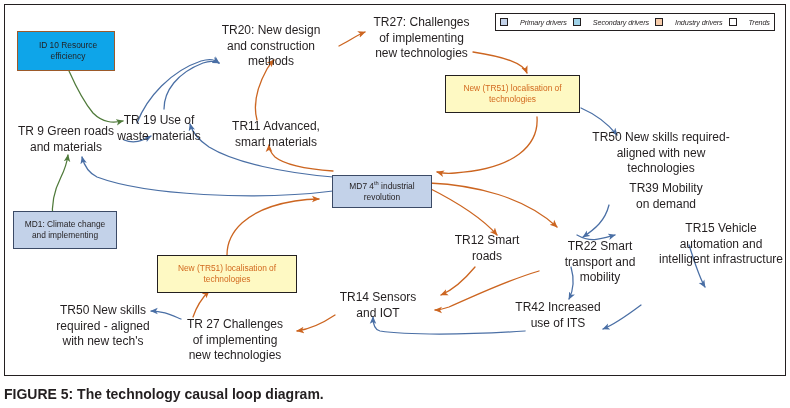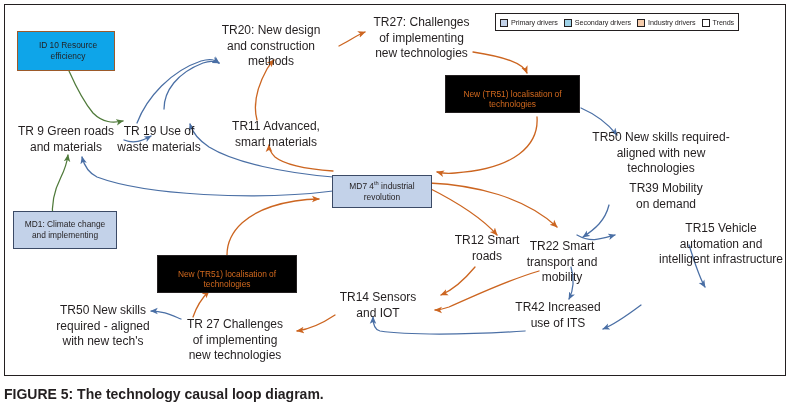--- a/index.html
+++ b/index.html
@@ -42,26 +42,27 @@
     border: 1.2px solid #231f20;
     background: #ffffff;
     display: flex;
     align-items: center;
     padding: 0 4px;
     gap: 6px;
     z-index: 6;
   }
   .legend-item {
     display: flex;
-    align-items: flex-end;
-    gap: 3px;
+    align-items: flex-start;
+    gap: 12px;
     font-size: 7.2px;
     color: #231f20;
     white-space: nowrap;
     letter-spacing: -0.1px;
+    font-style: italic;
   }
   .swatch {
     width: 8px; height: 8px;
     border: 0.9px solid #231f20;
     flex: 0 0 auto;
   }
 
   
   .node-box {
     position: absolute;
@@ -79,24 +80,23 @@
   .node-box.industry {
     background: #0ea5e9;
     border-color: #9c5a2a;
     padding-left: 7px;
   }
   .node-box.primary {
     background: #c3d2e9;
     border-color: #3b4a66;
   }
   .node-box.trend {
-    background: #000000;
+    background: #fef9c3;
     border: 1.2px solid #231f20;
     color: #d2691e;
-    align-items: flex-end;
   }
   .node-box.trend .txt { color: #d2691e; }
 
   
   .node-text {
     position: absolute;
     text-align: center;
     font-size: 12px;
     line-height: 1.3;
     color: #231f20;
@@ -227,21 +227,21 @@
       </div>
 
       <div class="node-box trend" style="left:440px; top:70px; width:135px; height:38px;">
         <span class="txt">New (TR51) localisation of technologies</span>
       </div>
 
       <div class="node-box trend" style="left:152px; top:250px; width:140px; height:38px;">
         <span class="txt">New (TR51) localisation of technologies</span>
       </div>
 
-      <div class="node-text" style="left:104px; top:108px; width:100px;margin-top:11px;">
+      <div class="node-text" style="left:104px; top:108px; width:100px;">
         <span>TR 19 Use of waste materials</span>
       </div>
 
       <div class="node-text" style="left:12px; top:119px; width:98px;">
         <span>TR 9 Green roads and materials</span>
       </div>
 
       <div class="node-text" style="left:207px; top:18px; width:118px;">
         <span>TR20: New design and construction methods</span>
       </div>
@@ -260,21 +260,21 @@
 
       <div class="node-text" style="left:594px; top:176px; width:78px;margin-left:28px;">
         <span>TR39 Mobility on demand</span>
       </div>
 
       <div class="node-text" style="left:652px; top:216px; width:128px;">
         <span>TR15 Vehicle automation and intelligent infrastructure</span>
       </div>
 
 
-      <div class="node-text" style="left:504px; top:234px; width:106px;">
+      <div class="node-text" style="left:542px; top:234px; width:106px;">
         <span>TR22 Smart transport and mobility</span>
       </div>
 
       <div class="node-text" style="left:448px; top:228px; width:68px;">
         <span>TR12 Smart roads</span>
       </div>
 
       <div class="node-text" style="left:504px; top:295px; width:98px;">
         <span>TR42 Increased use of ITS</span>
       </div>

